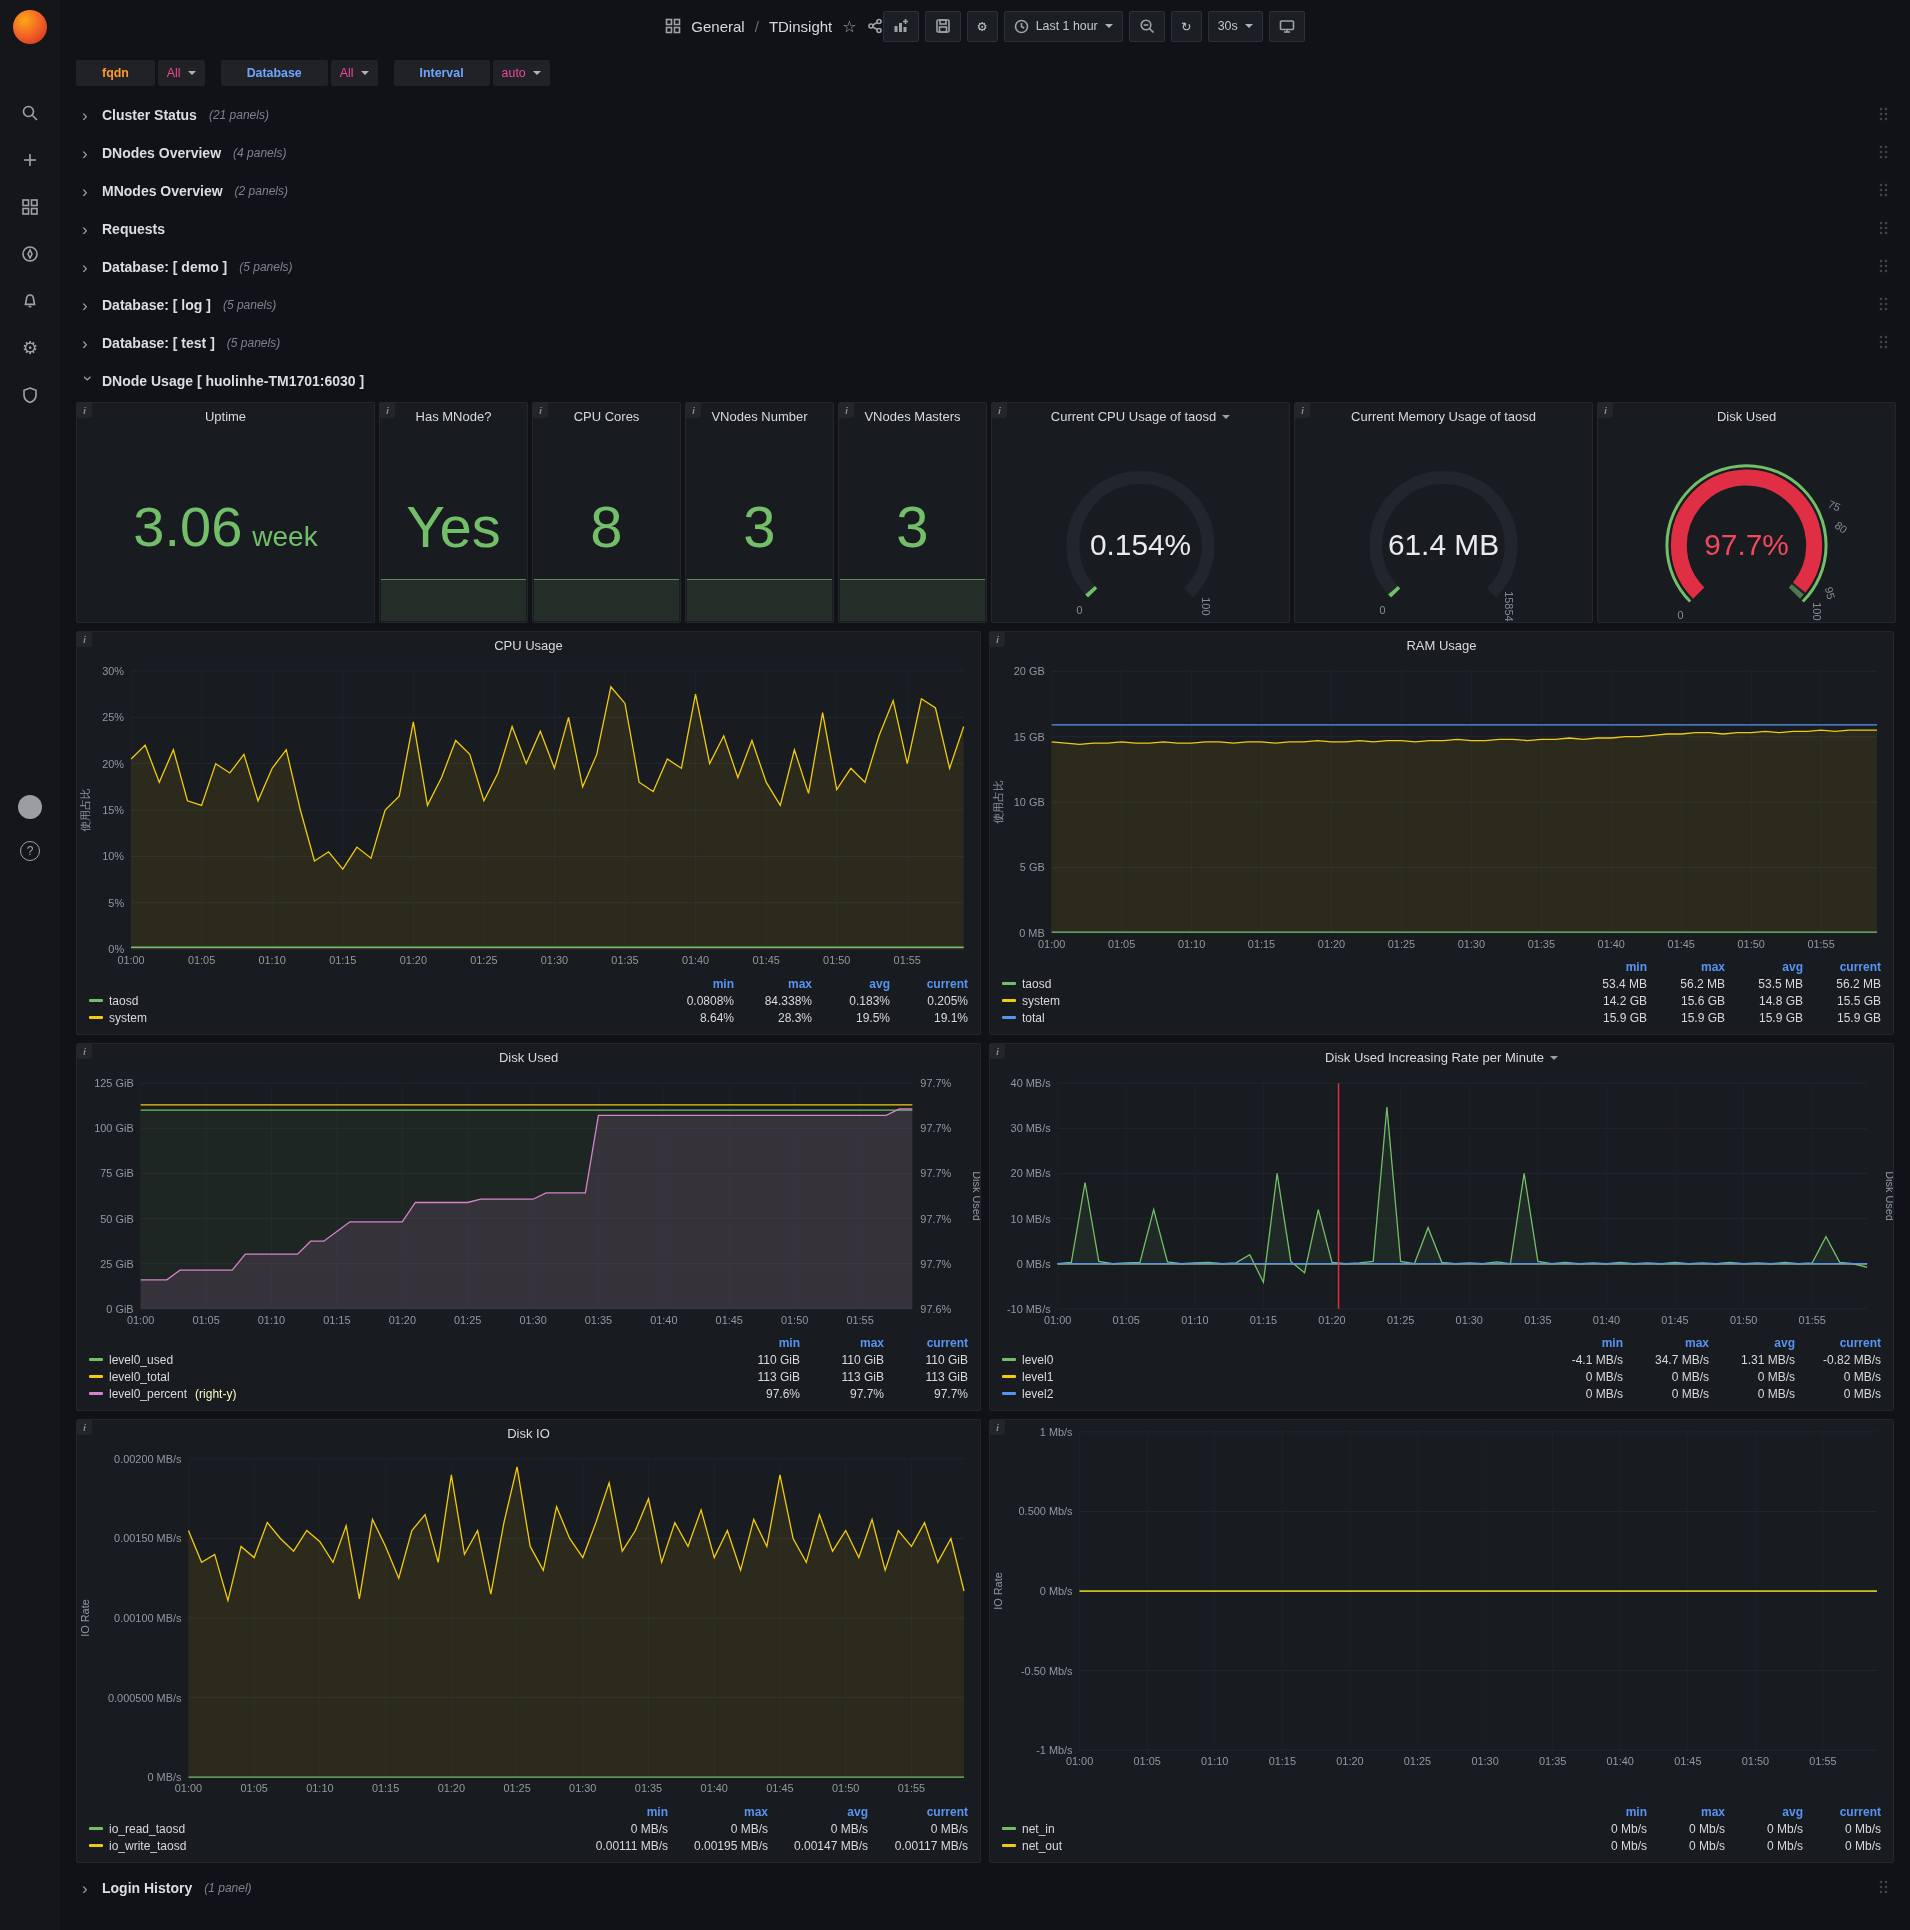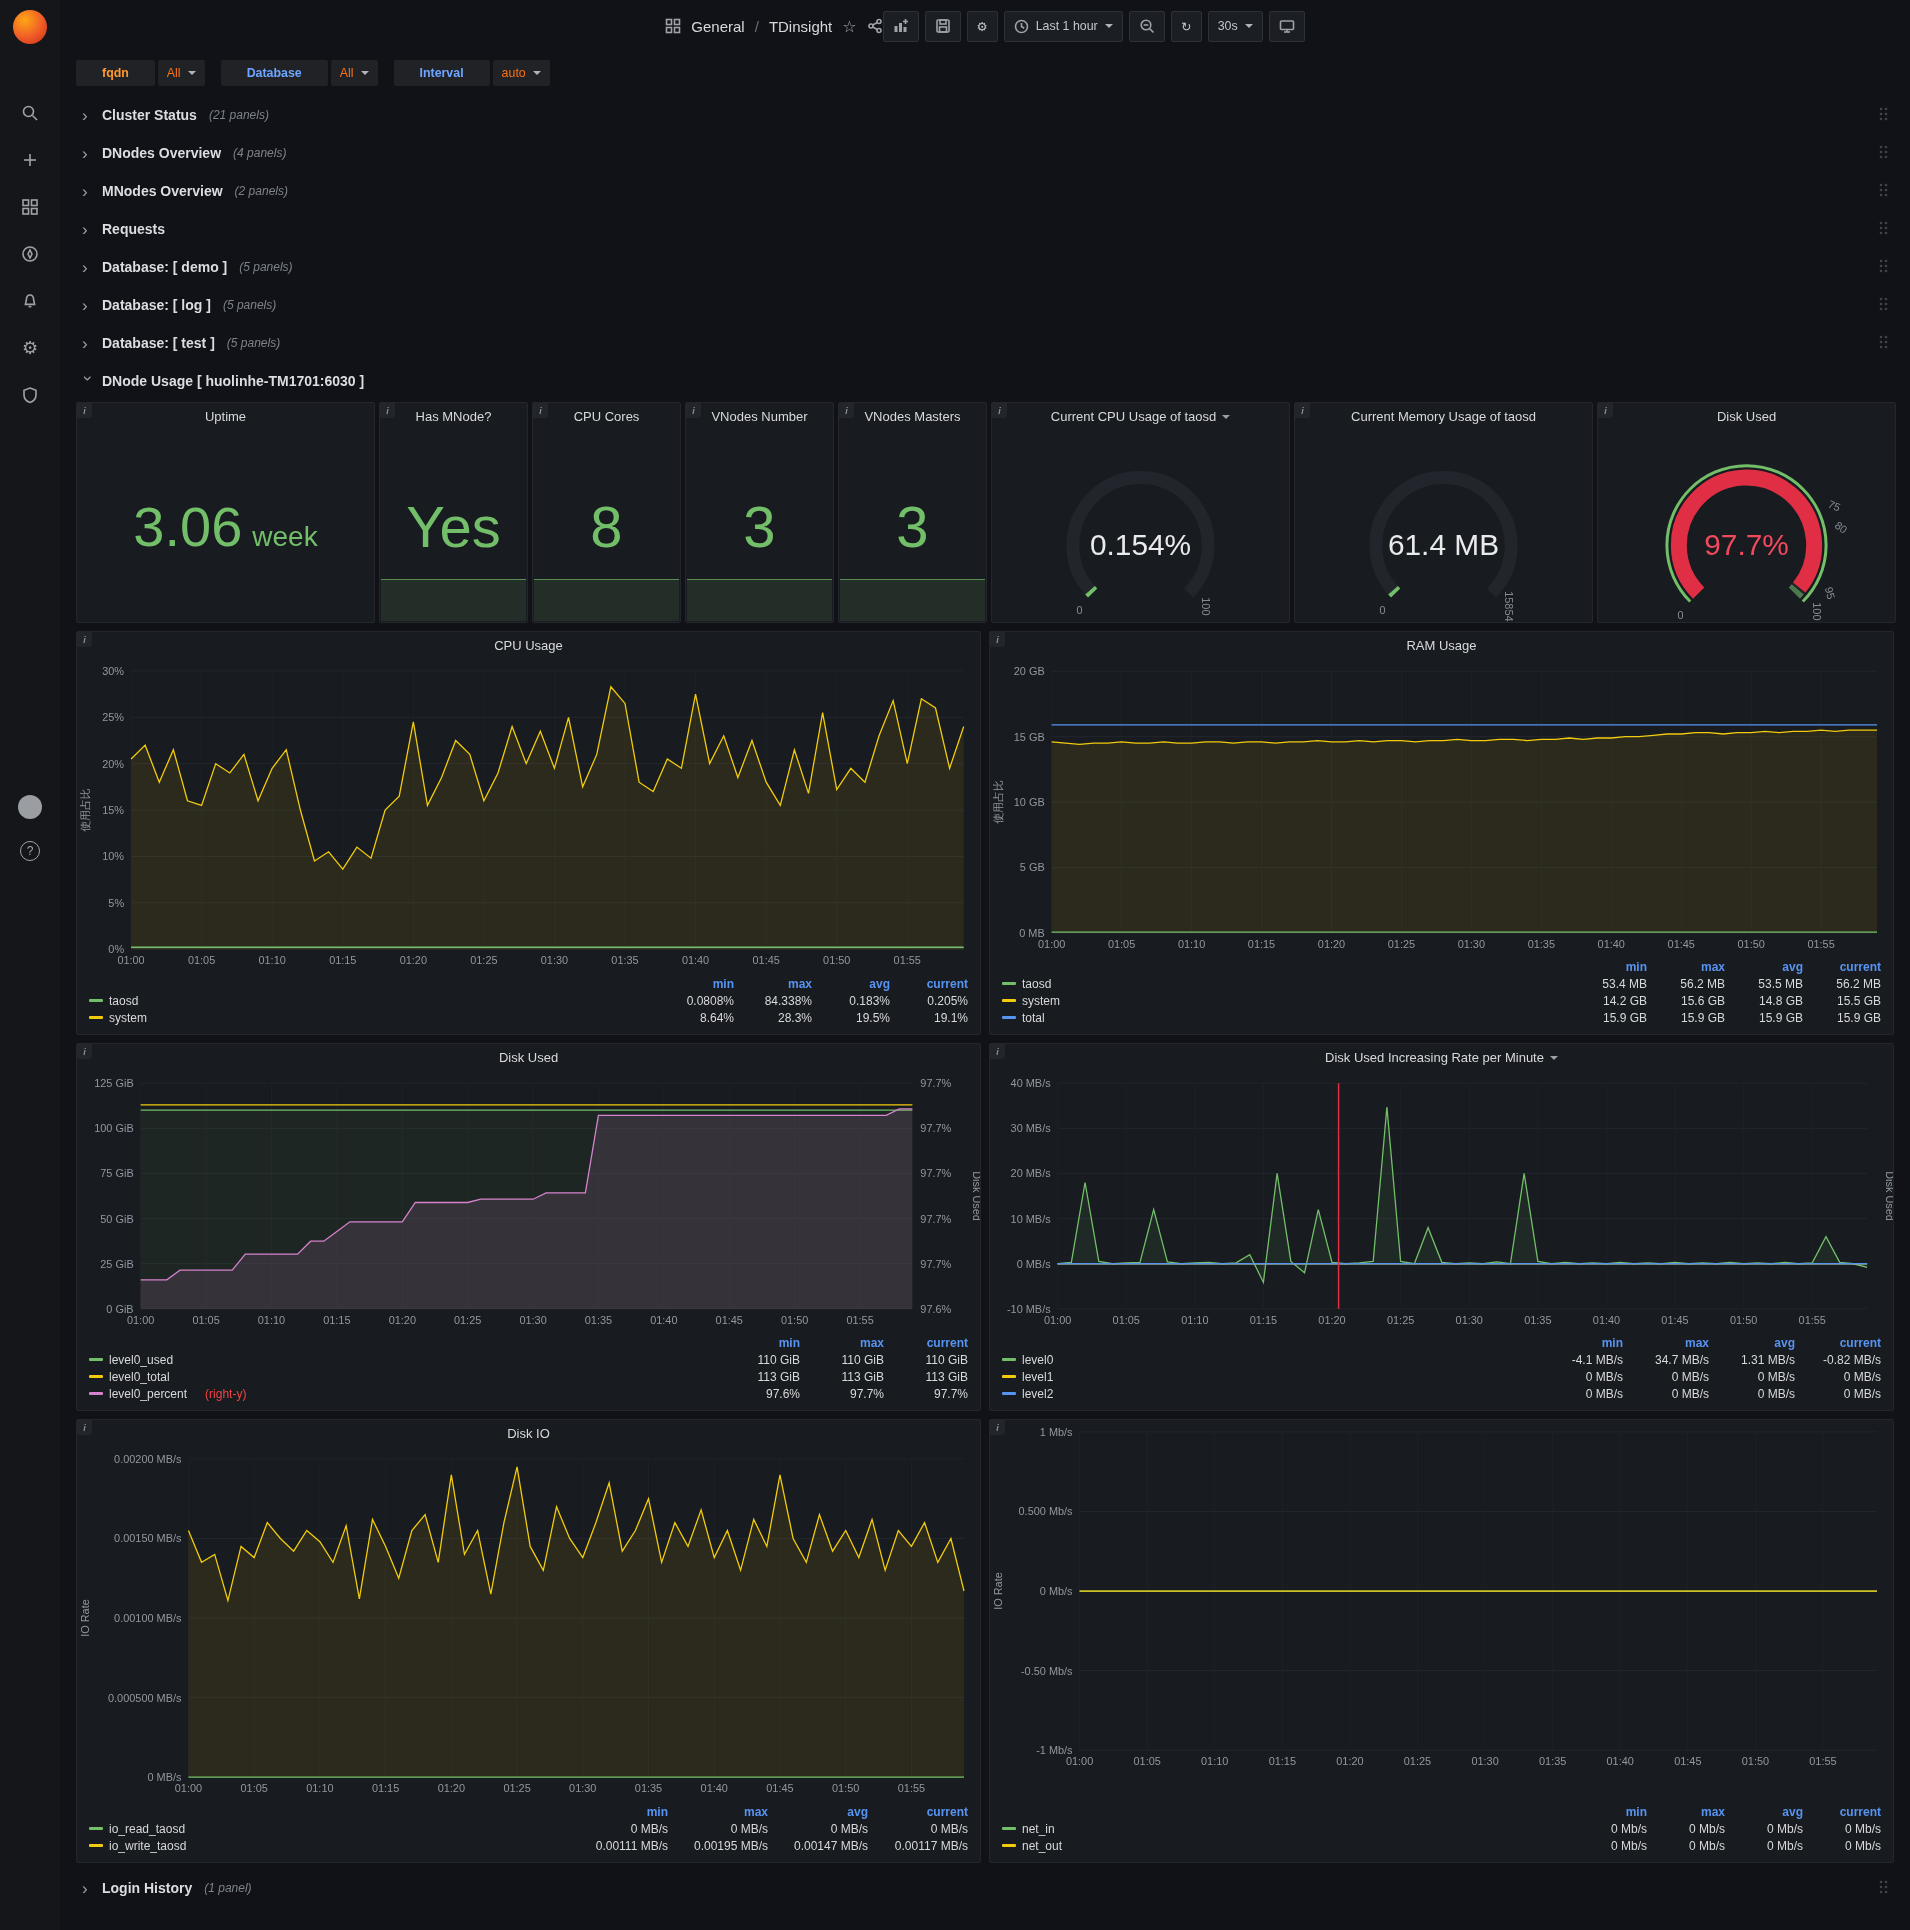--- a/index.html
+++ b/index.html
@@ -31,21 +31,21 @@
   .nav-right { display:flex; align-items:center; gap:6px; }
   .tool-btn { height:31px; min-width:31px; display:flex; align-items:center; justify-content:center; gap:7px;
           background:#1b1e23; border:1px solid #2c3037; border-radius:2px; color:#c3c8cd;
           font-size:12.4px; padding:0 9px; cursor:pointer; }
   .caret { width:0; height:0; border-left:4px solid transparent; border-right:4px solid transparent; border-top:4px solid #aeb4ba; }
   
   .content { margin-left:60px; padding:0 16px 10px; }
   .var-bar { display:flex; align-items:center; gap:16px; padding:8px 0 12px; }
   .var { display:flex; align-items:center; gap:3px; }
   .var-label { background:#202226; border-radius:2px; padding:6px 26px; font-size:12.4px; font-weight:600; cursor:default; }
-  .var-value { background:#202226; border-radius:2px; padding:6px 9px; font-size:12.4px; color:#f97316;
+  .var-value { background:#202226; border-radius:2px; padding:6px 9px; font-size:12.4px; color:#ec4899;
           display:flex; align-items:center; gap:7px; cursor:pointer; }
   
   .row-strip { height:34px; display:flex; align-items:center; gap:8px; padding:0 6px; margin-bottom:4px; cursor:pointer; }
   .chev { color:#9aa0a6; font-size:17px; line-height:1; width:12px; display:inline-block; }
   .chev.down { transform:rotate(90deg); }
   .row-title { font-size:14px; font-weight:700; color:#dcdde0; }
   .row-count { font-size:12px; font-style:italic; color:#7d838b; margin-left:4px; }
   .drag { margin-left:auto; opacity:.8; cursor:grab; }
   
   .panel { background:#181b1f; border:1px solid #25262b; border-radius:2px; position:relative; display:flex; flex-direction:column; }
@@ -69,21 +69,21 @@
   .chart-row { display:grid; grid-template-columns:905px 905px; gap:8px; margin-bottom:8px; }
   .h1 { height:404px; } .h2 { height:368px; } .h3 { height:444px; }
   .chart-body { flex:1; position:relative; overflow:hidden; }
   .tick { fill:#9298a0; font-size:11px; font-family:"Liberation Sans","DejaVu Sans",sans-serif; }
   .gtick { fill:#868c94; font-size:11px; font-family:"Liberation Sans","DejaVu Sans",sans-serif; }
   .gauge-value { font-size:30px; font-weight:500; font-family:"Liberation Sans","DejaVu Sans",sans-serif; }
   .legend { flex:none; padding:4px 12px 8px; font-size:12px; }
   .lg-row { display:flex; align-items:center; height:17px; }
   .lg-head .lg-cell { color:#5794f2; font-weight:700; }
   .lg-name { display:flex; align-items:center; gap:6px; flex:1; color:#d8d9da; cursor:pointer; }
-  .lg-note { color:#ef4444; margin-left:12px; }
+  .lg-note { color:#fef9c3; margin-left:2px; }
   .swatch { width:14px; height:3px; border-radius:1px; display:inline-block; }
   .lg-cell { text-align:right; color:#d8d9da; flex:none; }
 </style>
 </head>
 <body>
 
 <div class="app">
 
   <aside class="sidebar">
     <div class="logo"></div>

